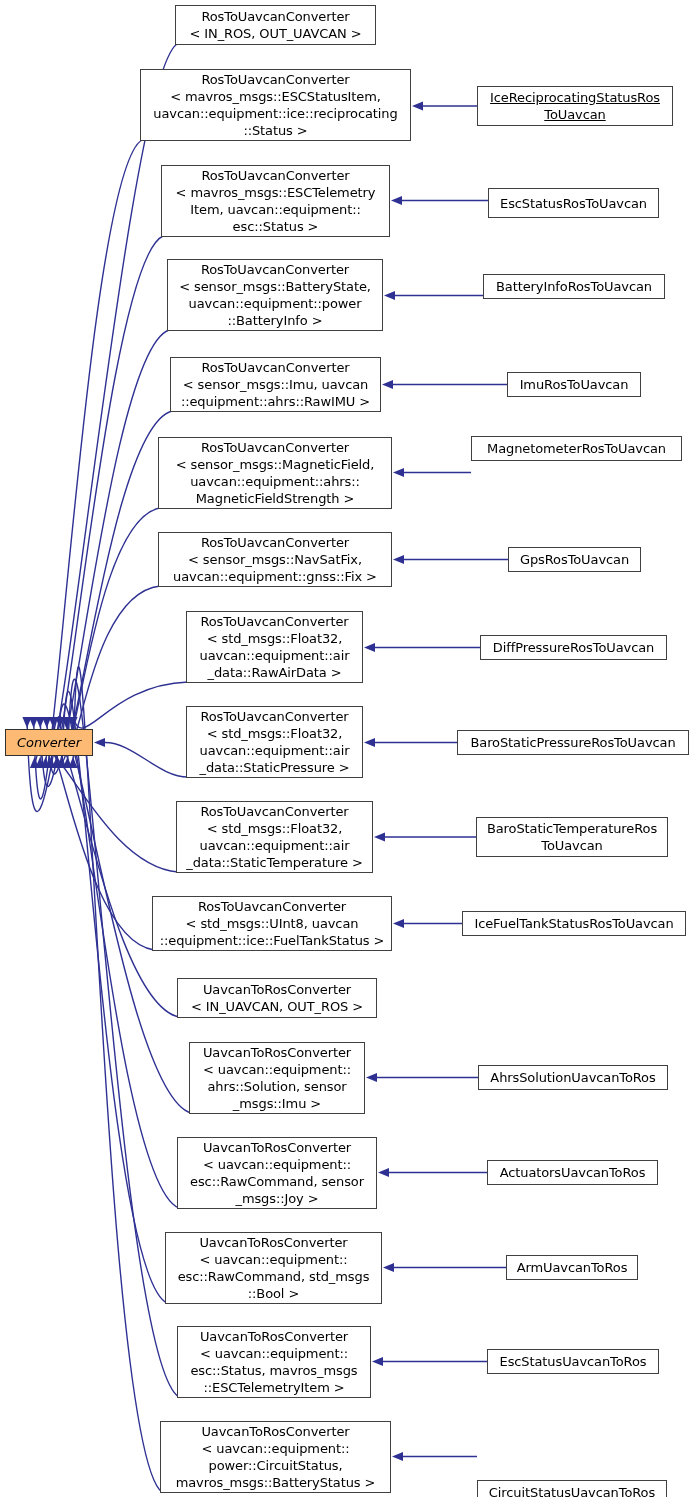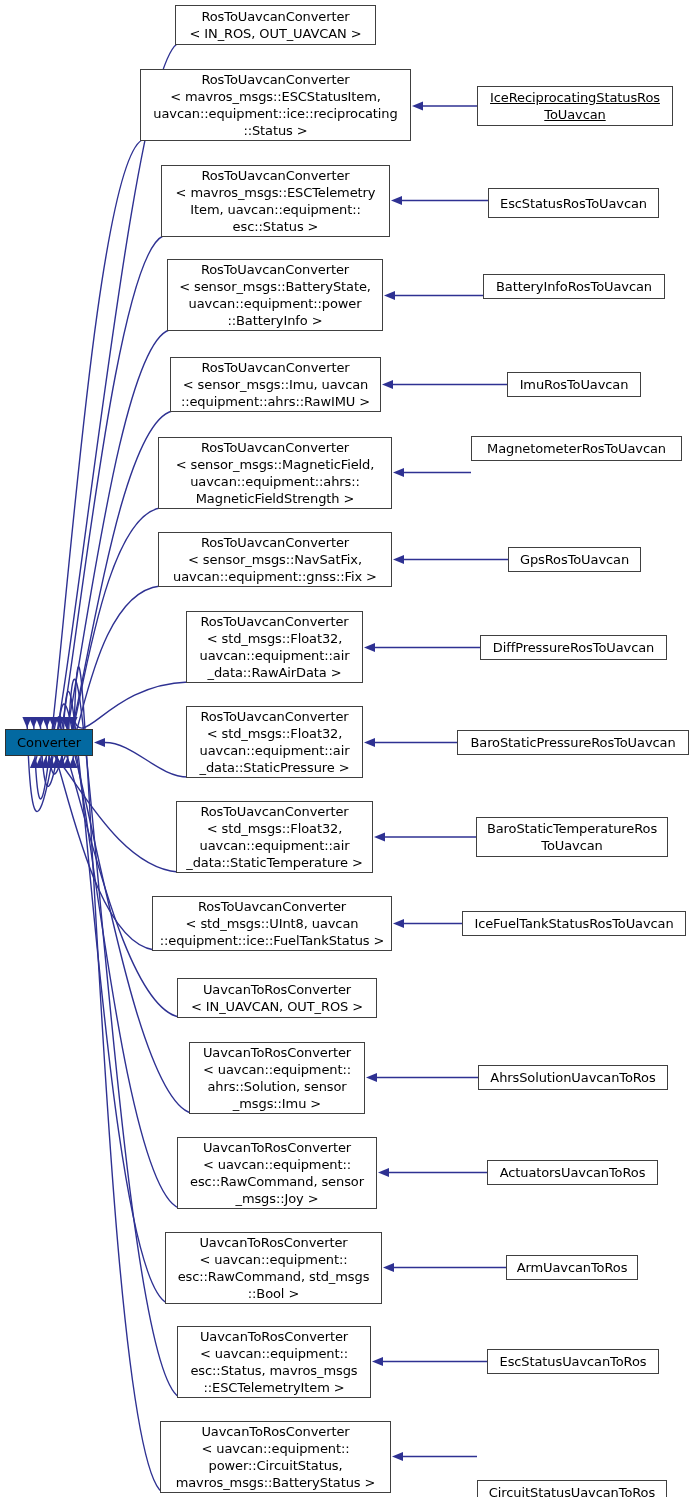--- a/index.html
+++ b/index.html
@@ -35,22 +35,23 @@
     justify-content: center;
     text-align: center;
     color: #000000;
     font-size: 13px;
     line-height: 17px;
     letter-spacing: -0.1px;
     white-space: pre-line;
     z-index: 3;
   }
   .node.root {
-    background: #0369a1;
+    background: #fdba74;
     border: 1px solid #303030;
+    font-style: italic;
   }
   .node .lbl {
     display: block;
     width: 100%;
     padding: 0 3px;
     box-sizing: border-box;
   }
 </style>
 </head>
 <body>

